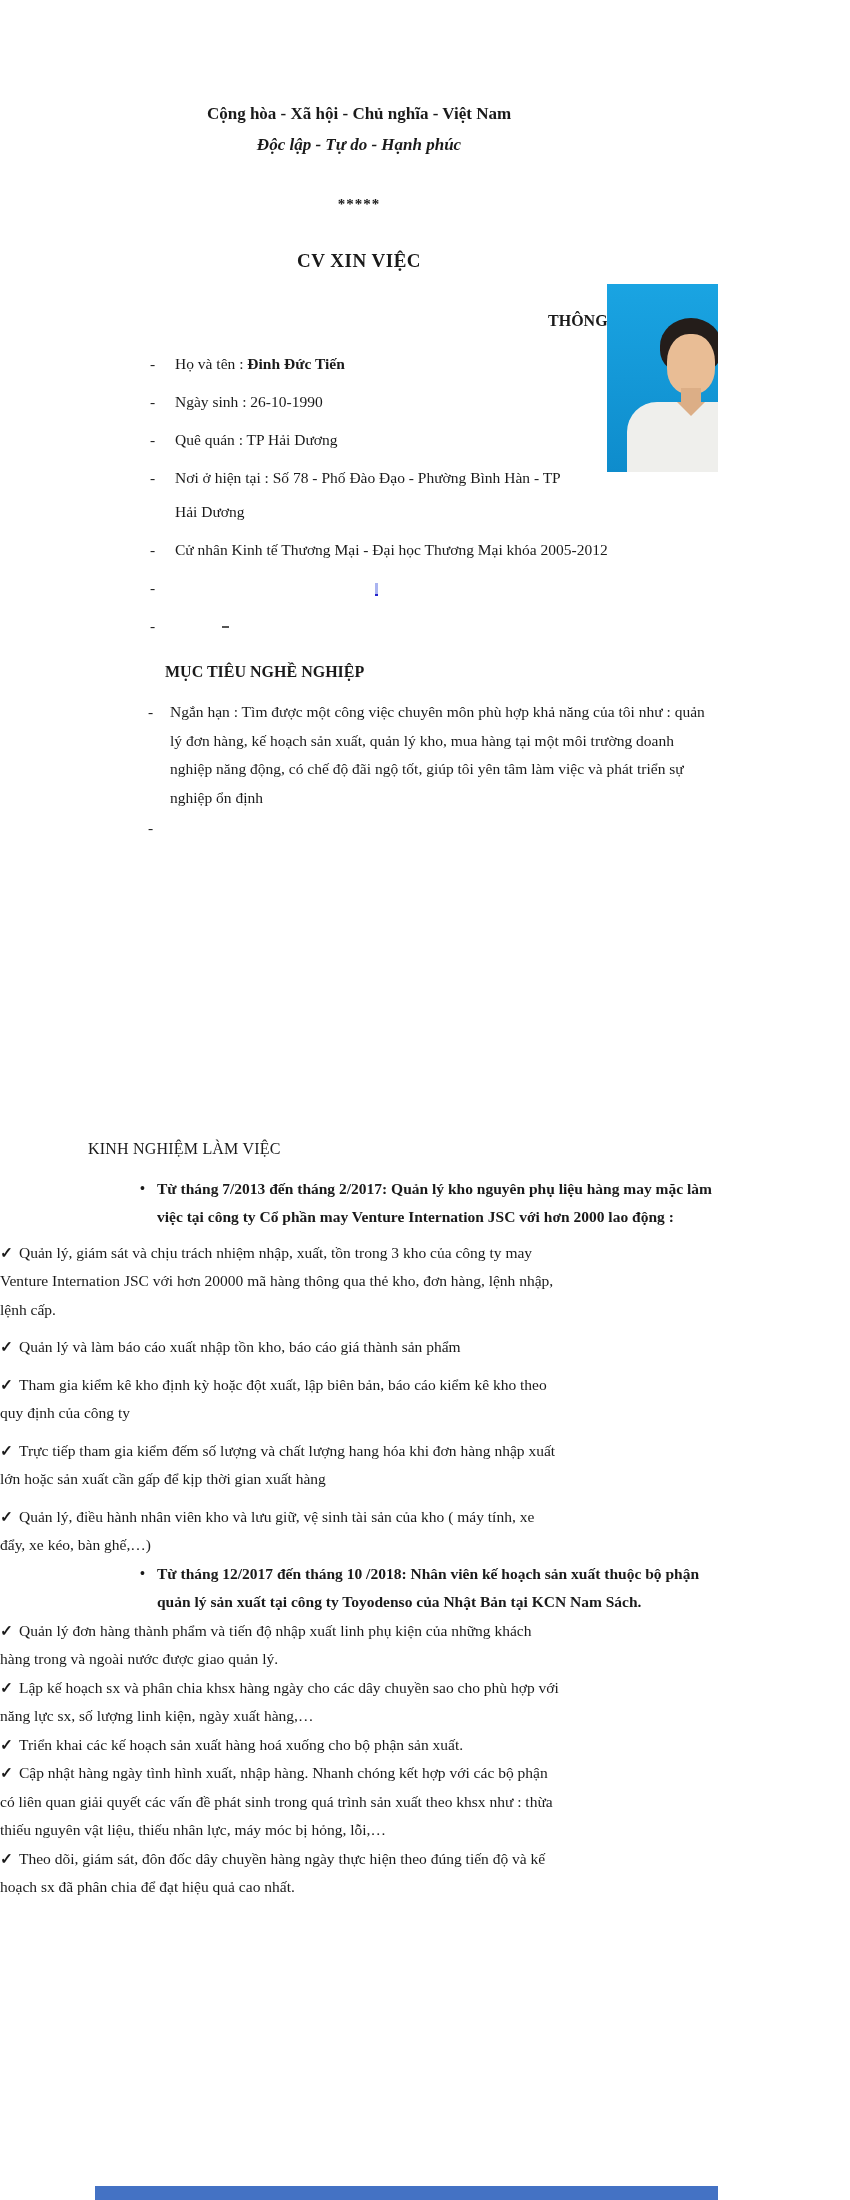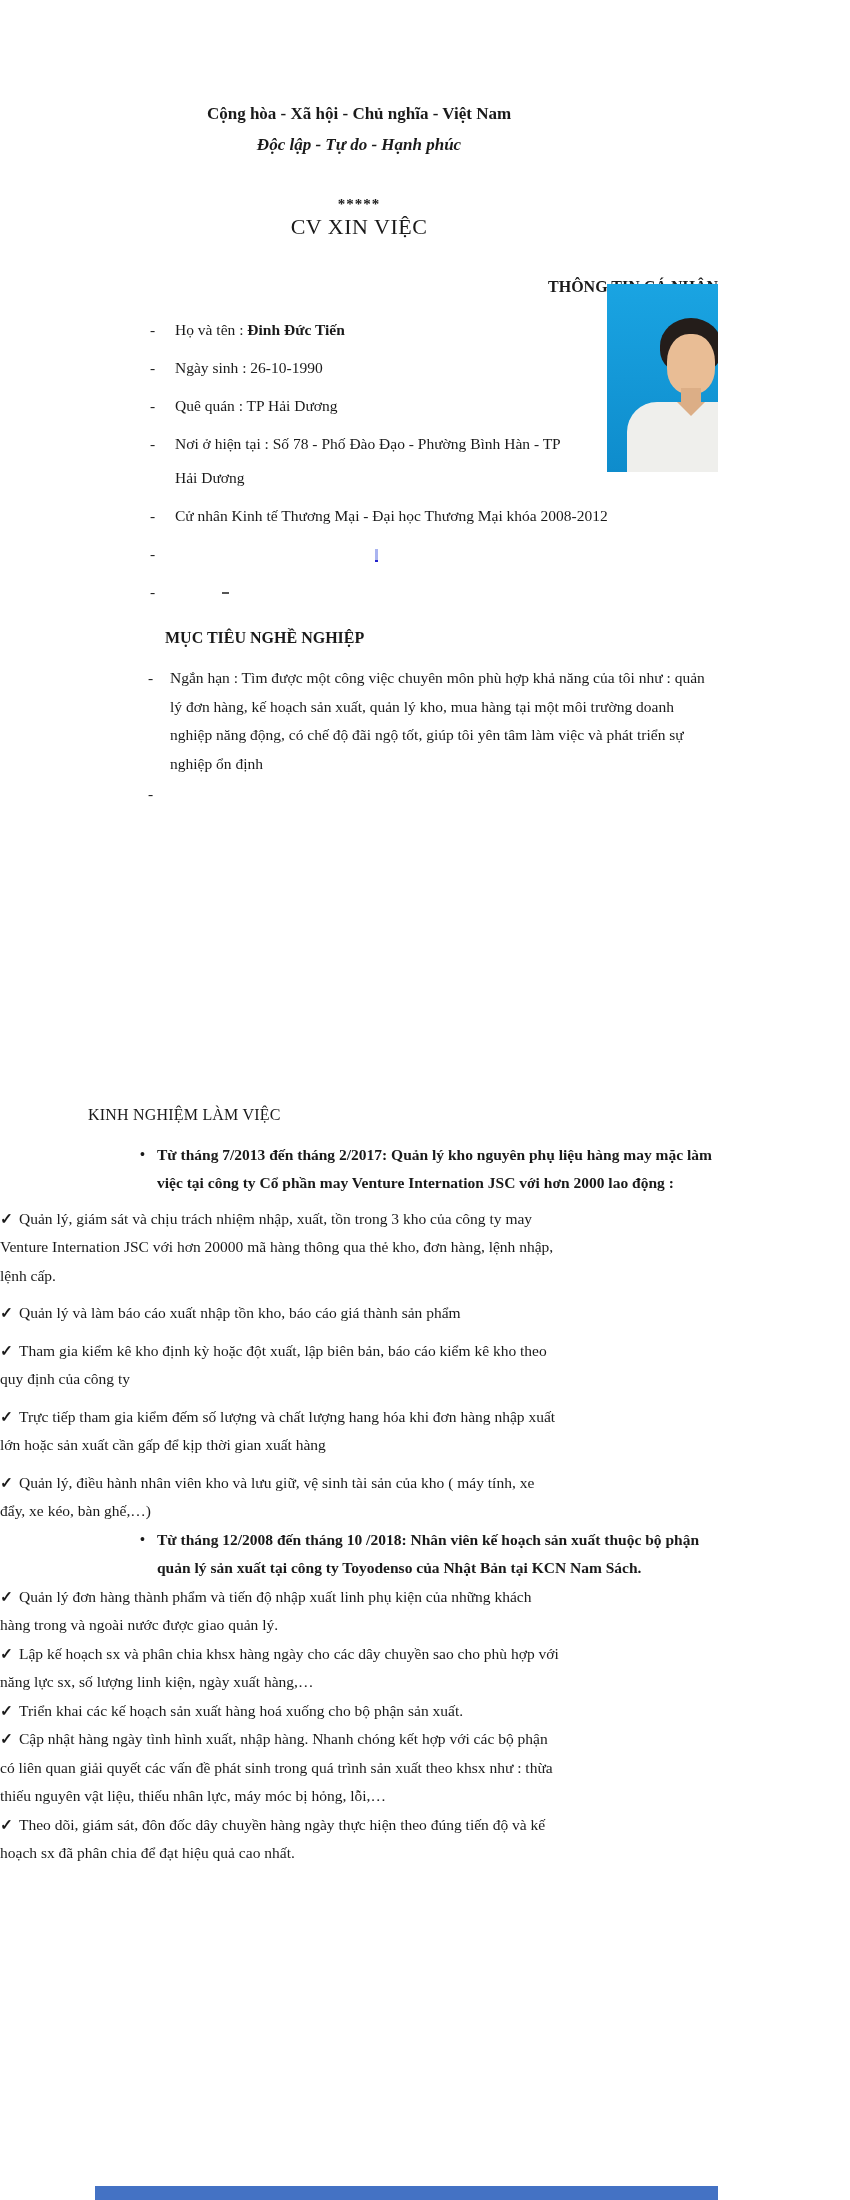--- a/index.html
+++ b/index.html
@@ -9,21 +9,21 @@
     background:#ffffff;
     font-family:"Liberation Serif", serif;
     color:#1a1a1a;
     overflow:hidden;
   }
   
   .header { padding-top:103px; text-align:center; }
   .motto-line1 { font-size:17px; font-weight:bold; line-height:22px; }
   .motto-line2 { font-size:17px; font-weight:bold; font-style:italic; line-height:22px; margin-top:9px; }
   .stars { font-size:15px; font-weight:bold; line-height:19px; margin-top:39px; letter-spacing:1px; }
-  .cv-title { font-size:22px; font-weight:normal; line-height:25px; letter-spacing:0.5px; }
+  .cv-title { font-size:19px; font-weight:bold; line-height:25px; margin-top:34px; letter-spacing:0.5px; }
 
   
   .photo {
     position:absolute; left:607px; top:284px; width:168px; height:188px;
     background:linear-gradient(180deg,#1aa4e2 0%, #0e8ccc 100%);
     overflow:hidden;
   }
   .photo .hair { position:absolute; left:53px; top:34px; width:62px; height:56px;
     background:#241d1a; border-radius:50% 50% 42% 42%; }
   .photo .face { position:absolute; left:60px; top:50px; width:48px; height:60px;
@@ -108,21 +108,21 @@
       <div class="info-item">
         <span class="marker">-</span>
         <span class="text">Quê quán : TP Hải Dương</span>
       </div>
       <div class="info-item narrow">
         <span class="marker">-</span>
         <span class="text">Nơi ở hiện tại : Số 78 - Phố Đào Đạo - Phường Bình Hàn - TP Hải Dương</span>
       </div>
       <div class="info-item">
         <span class="marker">-</span>
-        <span class="text">Cử nhân Kinh tế Thương Mại - Đại học Thương Mại khóa 2008-2012</span>
+        <span class="text">Cử nhân Kinh tế Thương Mại - Đại học Thương Mại khóa 2005-2012</span>
       </div>
       <div class="info-item">
         <span class="marker">-</span>
         <span class="text"><span class="artifact-link"></span></span>
       </div>
       <div class="info-item">
         <span class="marker">-</span>
         <span class="text"><span class="artifact-dash"></span></span>
       </div>
     </div>
@@ -154,21 +154,21 @@
         <div class="duty"><span class="check">✓</span><span>Quản lý và làm báo cáo xuất nhập tồn kho, báo cáo giá thành sản phẩm</span></div>
         <div class="duty"><span class="check">✓</span><span>Tham gia kiểm kê kho định kỳ hoặc đột xuất, lập biên bản, báo cáo kiểm kê kho theo quy định của công ty</span></div>
         <div class="duty"><span class="check">✓</span><span>Trực tiếp tham gia kiểm đếm số lượng và chất lượng hang hóa khi đơn hàng nhập xuất lớn hoặc sản xuất cần gấp để kịp thời gian xuất hàng</span></div>
         <div class="duty"><span class="check">✓</span><span>Quản lý, điều hành  nhân viên kho và lưu giữ, vệ sinh tài sản của kho ( máy tính, xe đẩy, xe kéo, bàn ghế,…)</span></div>
       </div>
     </div>
 
     <div class="job second">
       <div class="job-intro">
         <span class="marker">•</span>
-        <span class="text">Từ tháng 12/2008 đến tháng 10 /2018: Nhân viên kế hoạch sản xuất thuộc bộ phận quản lý sản xuất tại công ty Toyodenso của Nhật Bản tại KCN Nam Sách.</span>
+        <span class="text">Từ tháng 12/2017 đến tháng 10 /2018: Nhân viên kế hoạch sản xuất thuộc bộ phận quản lý sản xuất tại công ty Toyodenso của Nhật Bản tại KCN Nam Sách.</span>
       </div>
       <div class="duties">
         <div class="duty"><span class="check">✓</span><span>Quản lý đơn hàng thành phẩm và tiến độ nhập xuất linh phụ kiện của những khách hàng trong và ngoài nước được giao quản lý.</span></div>
         <div class="duty"><span class="check">✓</span><span>Lập kế hoạch sx và phân chia khsx hàng ngày cho các dây chuyền sao cho phù hợp với năng lực sx, số lượng linh kiện, ngày xuất hàng,…</span></div>
         <div class="duty"><span class="check">✓</span><span>Triển khai các kế hoạch sản xuất hàng hoá xuống cho bộ phận sản xuất.</span></div>
         <div class="duty"><span class="check">✓</span><span>Cập nhật hàng ngày tình hình xuất, nhập hàng. Nhanh chóng kết hợp với các bộ phận có liên quan giải quyết các vấn đề phát sinh trong quá trình sản xuất theo khsx như : thừa thiếu nguyên vật liệu, thiếu nhân lực, máy móc bị hỏng, lỗi,…</span></div>
         <div class="duty"><span class="check">✓</span><span>Theo dõi, giám sát, đôn đốc dây chuyền hàng ngày thực hiện theo đúng tiến độ và kế hoạch sx đã phân chia để đạt hiệu quả cao nhất.</span></div>
       </div>
     </div>
   </div>

